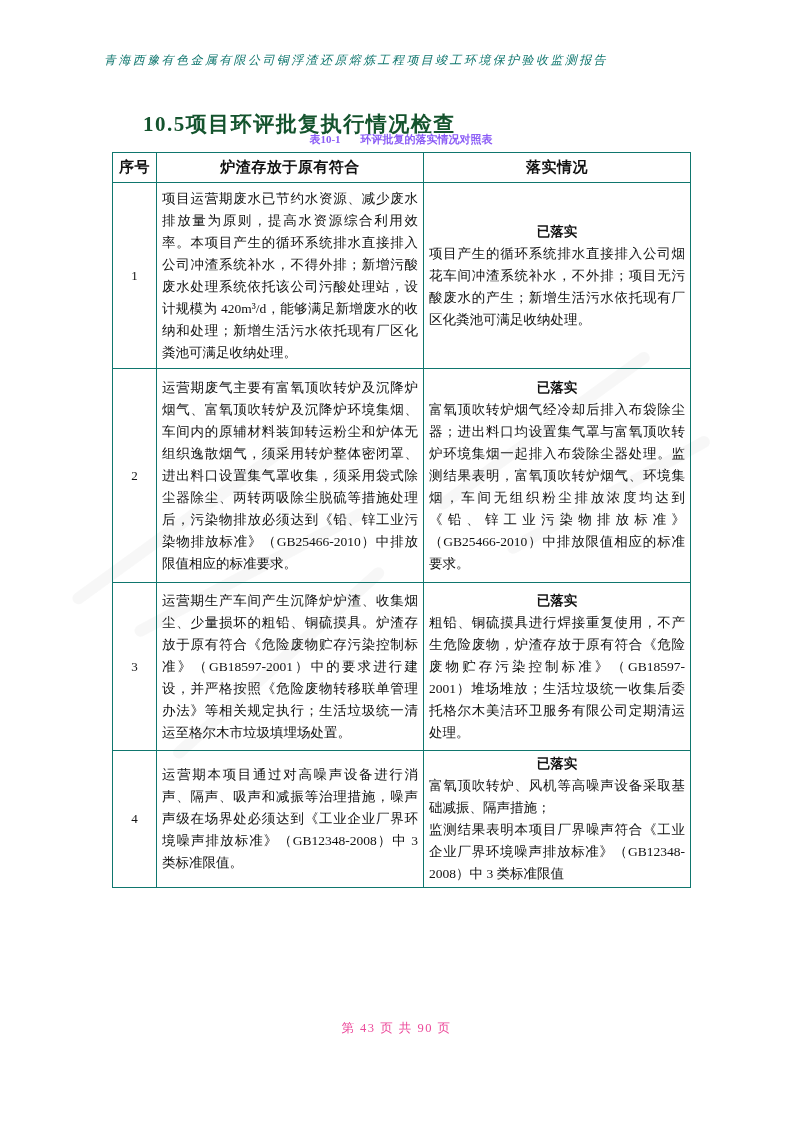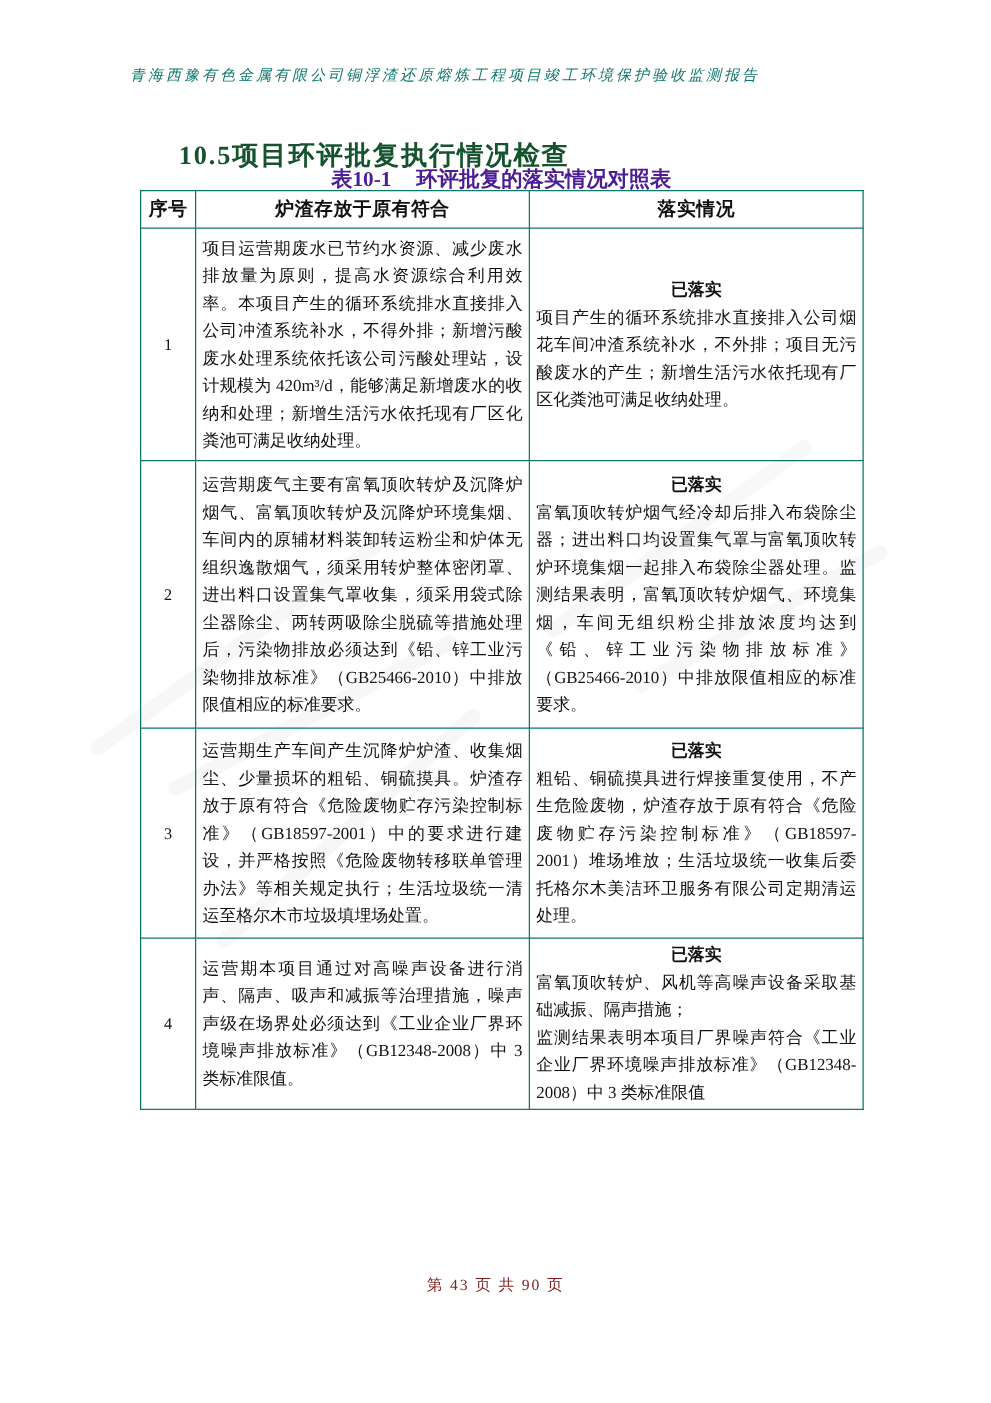--- a/index.html
+++ b/index.html
@@ -16,21 +16,21 @@
     font-size:12px;font-style:italic;
     letter-spacing:2.4px;color:#0f766e;
     white-space:nowrap;
   }
   .section-title{
     position:absolute;left:127px;top:94px;margin:16px;
     font-size:21px;font-weight:bold;letter-spacing:1.5px;color:#14532d;
   }
   .table-caption{
     position:absolute;left:112px;top:132px;width:578px;
-    text-align:center;font-size:17px;font-weight:bold;color:#4c1d95;
+    text-align:center;font-size:11px;font-weight:bold;color:#8b5cf6;
   }
   .table-caption .cap-no{margin-right:20px;}
   table.compliance{
     position:absolute;left:112px;top:152px;width:578px;
     border-collapse:collapse;table-layout:fixed;
     background:transparent;z-index:2;
   }
   col.c-no{width:44px;}
   col.c-req{width:267px;}
   col.c-status{width:267px;}
@@ -45,21 +45,21 @@
   }
   td.no-cell{text-align:center;font-size:13px;padding:0;}
   td p{margin:0;text-align:justify;}
   td p.status-label{font-weight:bold;text-align:center;}
   tr.r1{height:186px;}
   tr.r2{height:214px;}
   tr.r3{height:168px;}
   tr.r4{height:134px;}
   .page-footer{
     position:absolute;left:0;top:1020px;width:793px;
-    text-align:center;font-size:12.5px;letter-spacing:1.5px;color:#7f1d1d;
+    text-align:center;font-size:12.5px;letter-spacing:1.5px;color:#ec4899;
   }
   
   .watermark{
     position:absolute;z-index:1;pointer-events:none;opacity:0.55;
   }
   .watermark .stroke{
     position:absolute;background:rgba(120,120,120,0.10);
     border-radius:8px;
   }
   .wm-a{left:80px;top:420px;width:380px;height:360px;transform:rotate(-36deg);}

